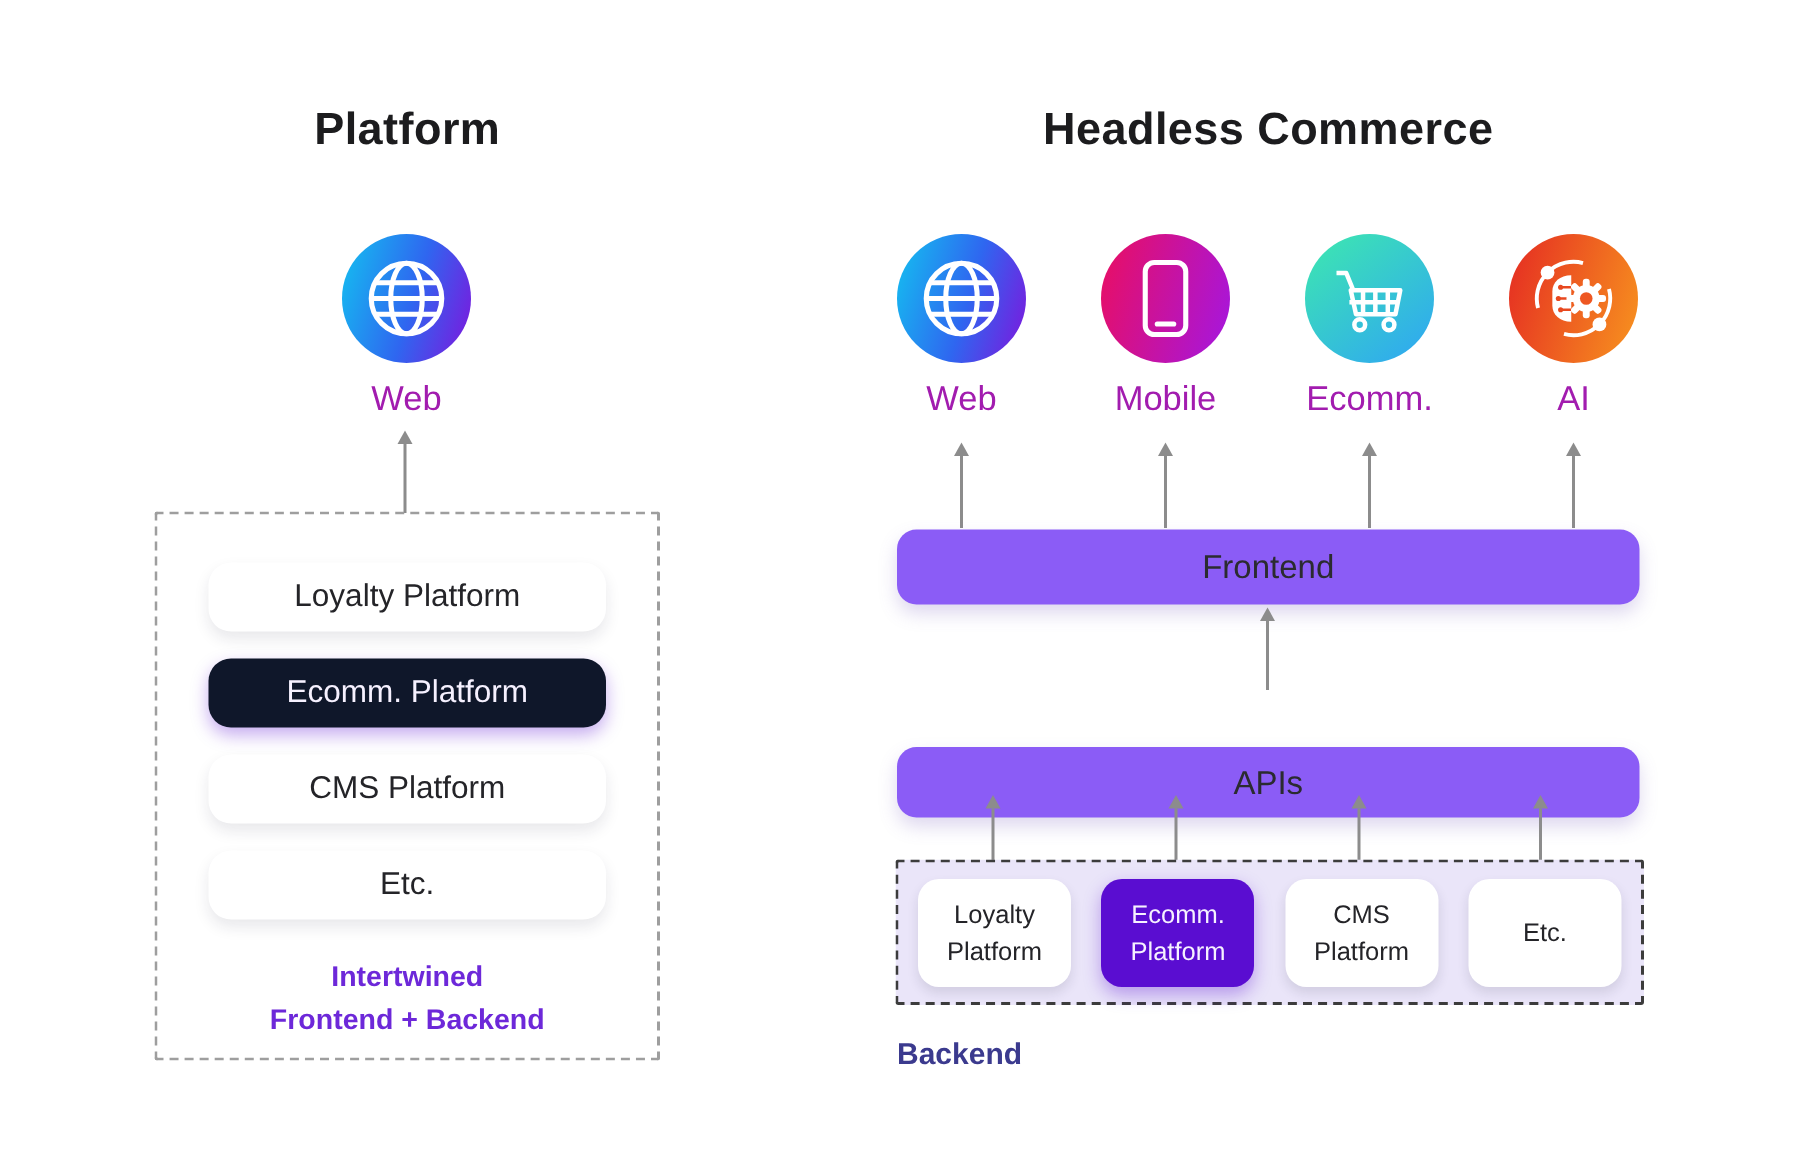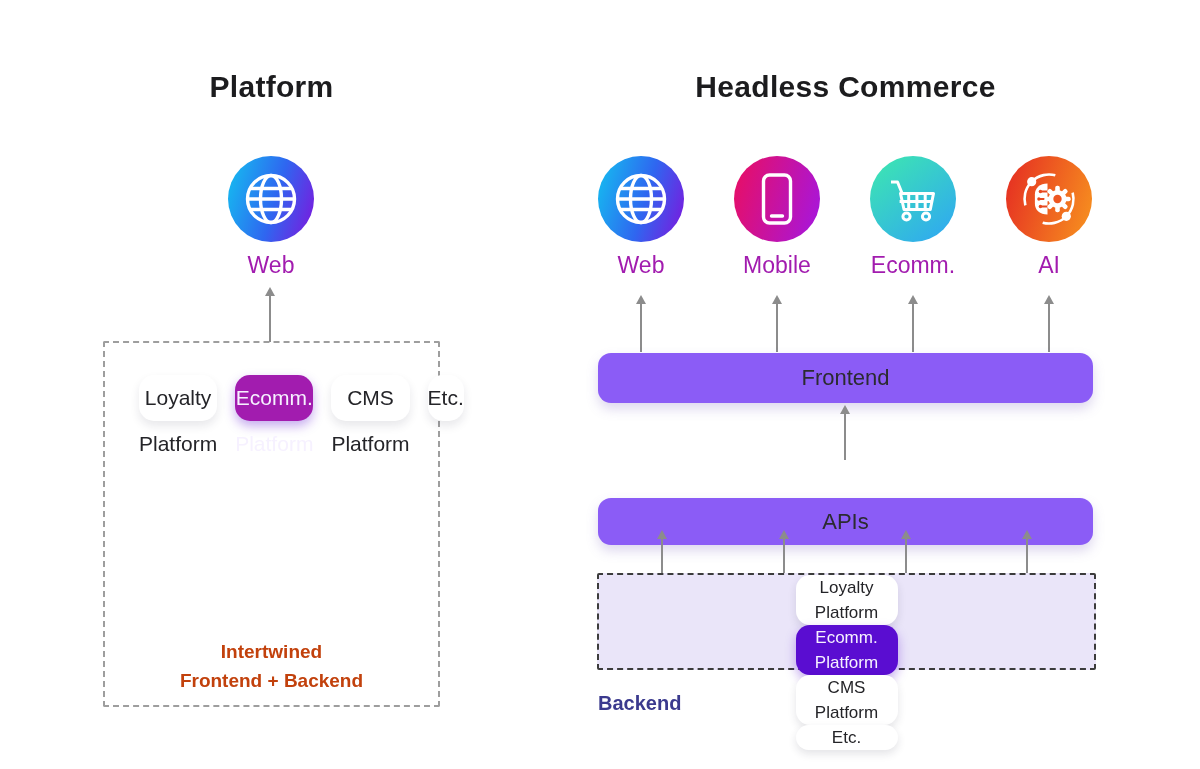--- a/index.html
+++ b/index.html
@@ -18,40 +18,40 @@
   .arrow::before{
     content:"";position:absolute;top:-9px;left:-4.5px;width:0;height:0;
     border-left:5.5px solid transparent;border-right:5.5px solid transparent;
     border-bottom:9px solid #8c8c8c;
   }
   
   .mono-box{
     position:absolute;left:103px;top:341px;width:337px;height:366px;
     border:2px dashed #9e9e9e;border-radius:2px;box-sizing:border-box;
   }
-  .mono-stack{position:absolute;left:34px;top:32px;width:265px;display:flex;flex-direction:row;gap:18px;}
+  .mono-stack{position:absolute;left:34px;top:32px;width:265px;display:flex;flex-direction:column;gap:18px;}
   .pill{
     height:46px;line-height:46px;border-radius:15px;background:#ffffff;text-align:center;
     font-size:21px;color:#242428;box-shadow:0 5px 10px rgba(30,30,60,.10);
   }
-  .pill.hl{background:#a21caf;color:#f6f1ff;box-shadow:0 5px 11px rgba(90,13,209,.35);}
+  .pill.hl{background:#0f172a;color:#f6f1ff;box-shadow:0 5px 11px rgba(90,13,209,.35);}
   .mono-caption{
     position:absolute;left:0;right:0;top:294px;text-align:center;
-    font-size:19px;font-weight:700;line-height:29px;color:#c2410c;
+    font-size:19px;font-weight:700;line-height:29px;color:#6d28d9;
   }
   
   .bar{
     position:absolute;left:598px;width:495px;border-radius:13px;background:#8b5cf6;
     text-align:center;font-size:22px;color:#2b2b30;
     box-shadow:0 6px 12px rgba(122,100,190,.25);
   }
   .backend-box{
     position:absolute;left:597px;top:573px;width:499px;height:97px;box-sizing:border-box;
     background:#eae5f9;border:2px dashed #3c3c3c;border-radius:2px;
-    display:flex;justify-content:space-between;align-items:center;padding:0 13px;flex-direction:column;
+    display:flex;justify-content:space-between;align-items:center;padding:0 13px;
   }
   .bk-item{
     width:102px;height:72px;border-radius:14px;background:#ffffff;
     display:flex;flex-direction:column;align-items:center;justify-content:center;
     font-size:17px;line-height:25px;color:#242428;text-align:center;
     box-shadow:0 4px 8px rgba(30,30,60,.12);
   }
   .bk-item.hl{background:#5a0dd1;color:#f6f1ff;box-shadow:0 5px 11px rgba(90,13,209,.35);}
   .backend-label{
     position:absolute;left:598px;top:692px;width:495px;text-align:left;

